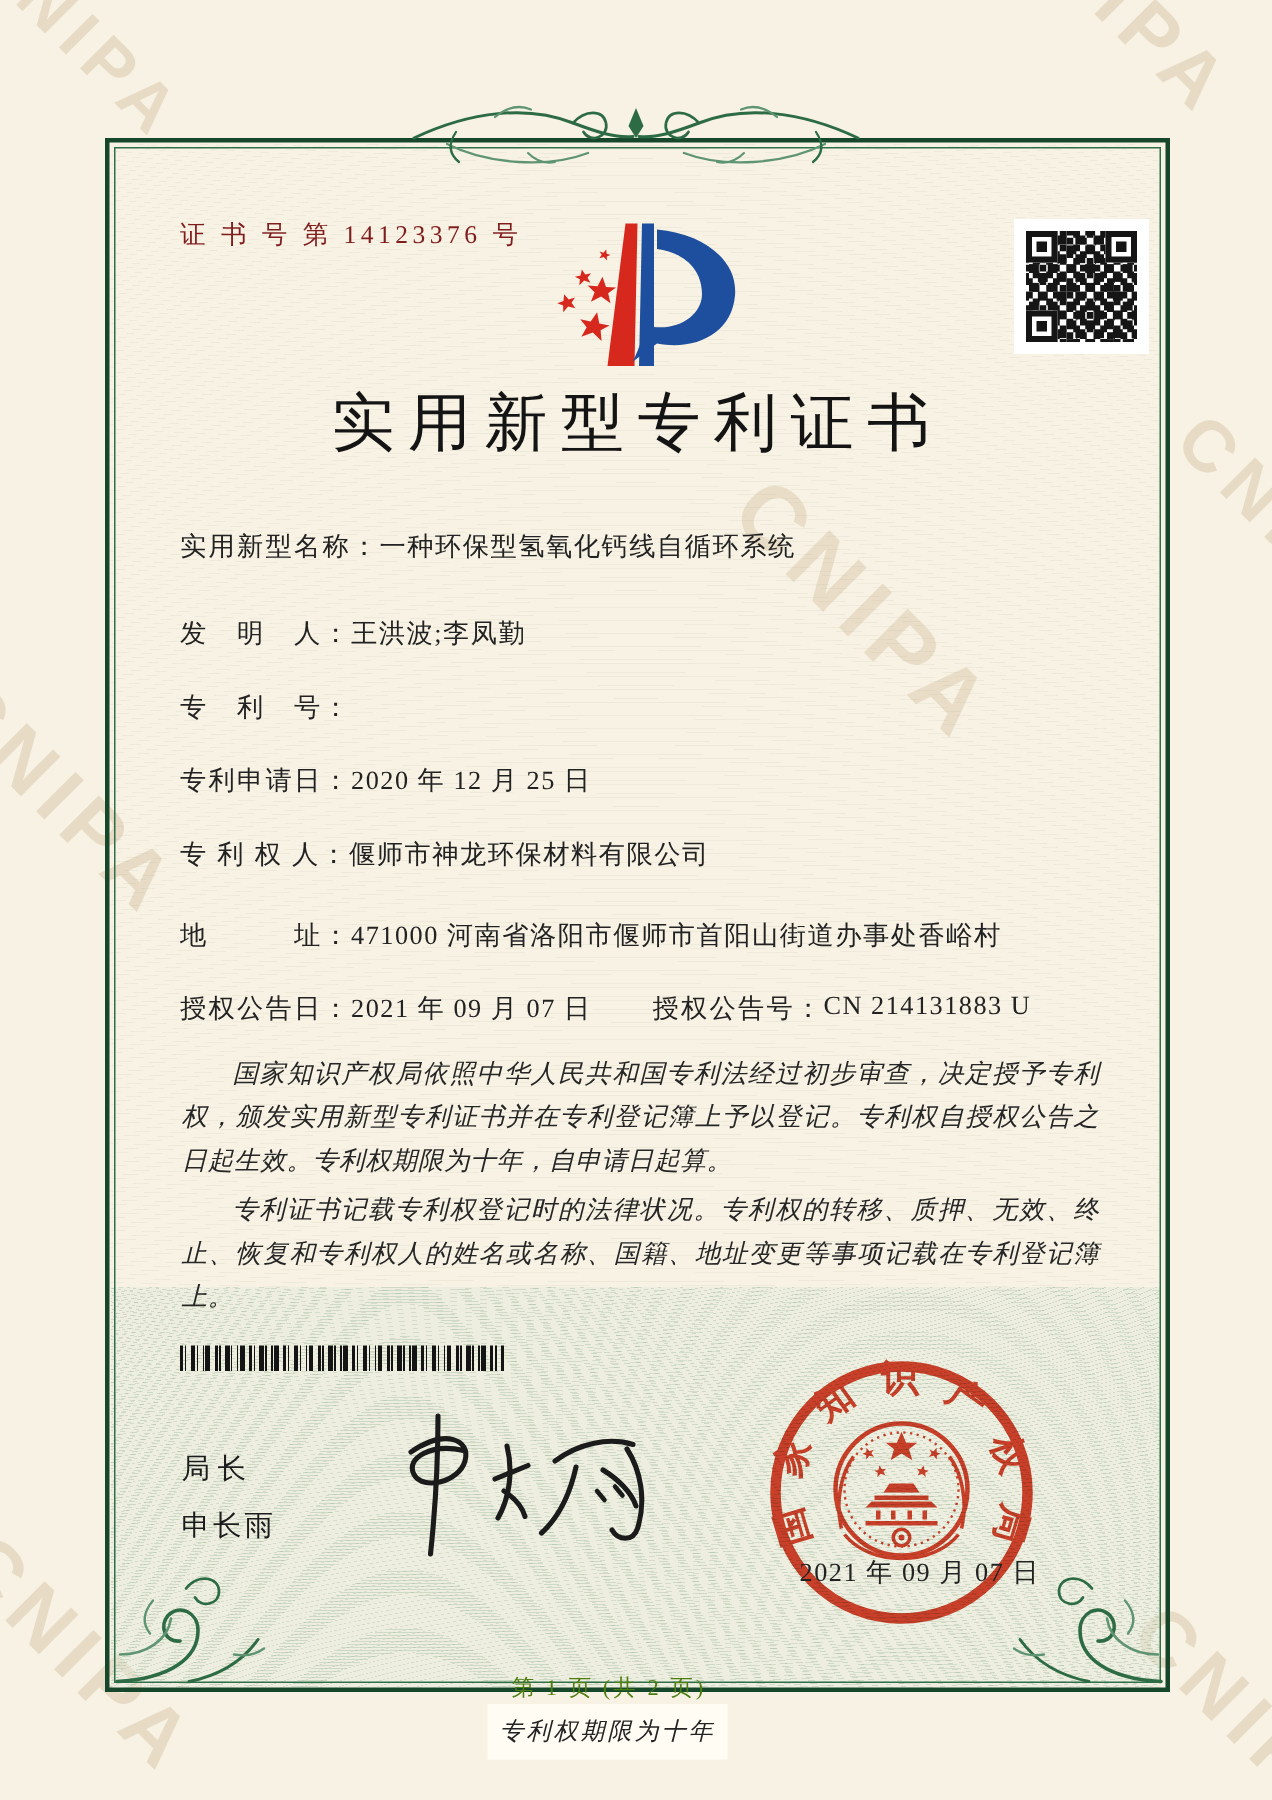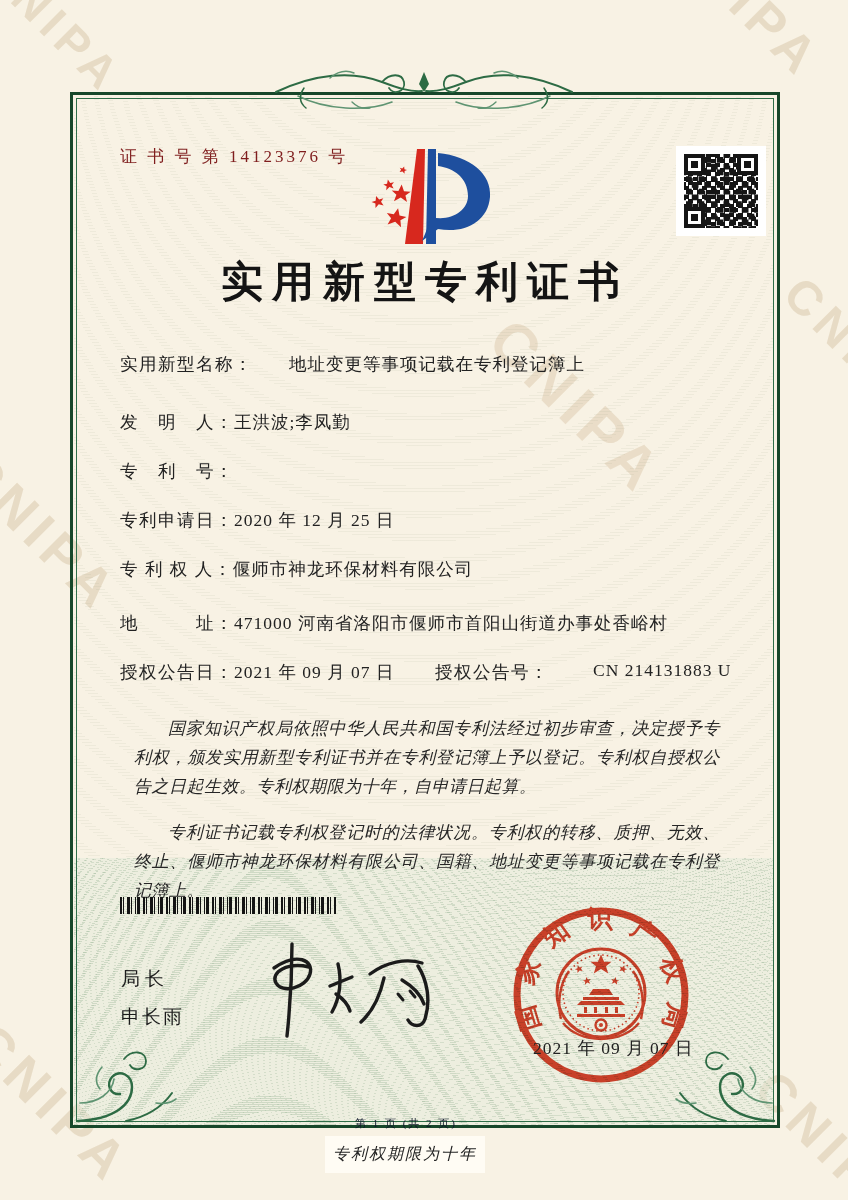--- a/index.html
+++ b/index.html
@@ -70,39 +70,39 @@
   .qr .finder{
     position:absolute;width:21px;height:21px;border:4px solid #151515;
     background:#fff;box-sizing:border-box;
   }
   .qr .finder::after{content:"";position:absolute;inset:3px;background:#151515;}
   .qr .f-tl{left:0;top:0;}
   .qr .f-tr{right:0;top:0;}
   .qr .f-bl{left:0;bottom:0;}
   .title{
     position:absolute;left:70px;top:254px;width:710px;text-align:center;
-    font-size:42px;font-weight:700;letter-spacing:9px;color:#141414;
+    font-size:42px;font-weight:400;letter-spacing:9px;color:#141414;
   }
   
   .row{
     position:absolute;left:120px;display:flex;white-space:pre;
     font-size:17.5px;color:#222;
   }
   .row .lbl{letter-spacing:1.5px;}
   .row .val{letter-spacing:1px;}
-  .r1{top:352px;gap:36px;} .r2{top:410px;} .r3{top:459px;} .r4{top:508px;}
+  .r1{top:352px;} .r2{top:410px;} .r3{top:459px;} .r4{top:508px;}
   .r5{top:557px;} .r6{top:611px;} .r7{top:660px;width:620px;}
-  .grant-second{position:absolute;left:315px;display:flex;white-space:pre;gap:44px;}
+  .grant-second{position:absolute;left:315px;display:flex;white-space:pre;}
   
   .body-text{
     position:absolute;left:118px;top:698px;width:618px;
     font-size:17px;line-height:1.72;letter-spacing:.5px;
     font-style:italic;color:#262626;text-align:justify;
   }
-  .body-text p{margin:16px;text-indent:2em;}
+  .body-text p{margin:3px;text-indent:2em;}
   
   .barcode{
     position:absolute;left:120px;top:897px;width:216px;height:17px;
     background:repeating-linear-gradient(90deg,
       #141414 0 2px, rgba(0,0,0,0) 2px 3px,
       #141414 3px 4px, rgba(0,0,0,0) 4px 7px,
       #141414 7px 10px, rgba(0,0,0,0) 10px 11px,
       #141414 11px 12px, rgba(0,0,0,0) 12px 15px,
       #141414 15px 16px, rgba(0,0,0,0) 16px 17px,
       #141414 17px 20px, rgba(0,0,0,0) 20px 23px);
@@ -121,21 +121,21 @@
   .signature{position:absolute;left:252px;top:936px;}
   
   .seal{position:absolute;left:511px;top:905px;mix-blend-mode:multiply;opacity:.95;}
   .seal-date{
     position:absolute;left:533px;top:1036px;
     font-size:17.5px;letter-spacing:1px;color:#222;white-space:pre;z-index:5;
   }
   
   .page-number{
     position:absolute;left:70px;top:1116px;width:672px;text-align:center;
-    font-size:11px;letter-spacing:2px;color:#0f172a;white-space:pre;
+    font-size:15px;letter-spacing:2px;color:#4d7c0f;white-space:pre;
   }
   .note-box{
     position:absolute;left:325px;top:1136px;width:160px;height:37px;
     background:#fffcf4;display:flex;align-items:center;justify-content:center;
   }
   .note-box span{
     font-size:16px;font-style:italic;letter-spacing:2px;color:#232323;white-space:pre;
   }
 </style>
 </head>
@@ -218,21 +218,21 @@
     <div class="qr">
       <div class="finder f-tl"></div>
       <div class="finder f-tr"></div>
       <div class="finder f-bl"></div>
     </div>
   </div>
 
   <div class="title">实用新型专利证书</div>
 
   <div class="row r1">
-    <span class="lbl">实用新型名称：</span><span class="val">地址变更等事项记载在专利登记簿上</span>
+    <span class="lbl">实用新型名称：</span><span class="val">一种环保型氢氧化钙线自循环系统</span>
   </div>
   <div class="row r2">
     <span class="lbl">发　明　人：</span><span class="val">王洪波;李凤勤</span>
   </div>
   <div class="row r3">
     <span class="lbl">专　利　号：</span>
   </div>
   <div class="row r4">
     <span class="lbl">专利申请日：</span><span class="val">2020 年 12 月 25 日</span>
   </div>
@@ -244,21 +244,21 @@
   </div>
   <div class="row r7">
     <span class="lbl">授权公告日：</span><span class="val">2021 年 09 月 07 日</span>
     <span class="grant-second">
       <span class="lbl">授权公告号：</span><span class="val">CN 214131883 U</span>
     </span>
   </div>
 
   <div class="body-text">
     <p>国家知识产权局依照中华人民共和国专利法经过初步审查，决定授予专利权，颁发实用新型专利证书并在专利登记簿上予以登记。专利权自授权公告之日起生效。专利权期限为十年，自申请日起算。</p>
-    <p>专利证书记载专利权登记时的法律状况。专利权的转移、质押、无效、终止、偃师市神龙环保材料有限公司、国籍、地址变更等事项记载在专利登记簿上。</p>
+    <p>专利证书记载专利权登记时的法律状况。专利权的转移、质押、无效、终止、恢复和专利权人的姓名或名称、国籍、地址变更等事项记载在专利登记簿上。</p>
   </div>
 
   <div class="barcode"></div>
 
   <div class="director-role">局长</div>
   <div class="director-name">申长雨</div>
 
   <svg class="signature" width="200" height="106" viewBox="0 0 200 106">
     <g stroke="#1b1b1b" fill="none" stroke-width="3.4" stroke-linecap="round" stroke-linejoin="round">
       <path d="M22,32 C45,16 62,24 58,38 C54,52 30,58 24,47 C18,36 36,26 57,31"></path>

